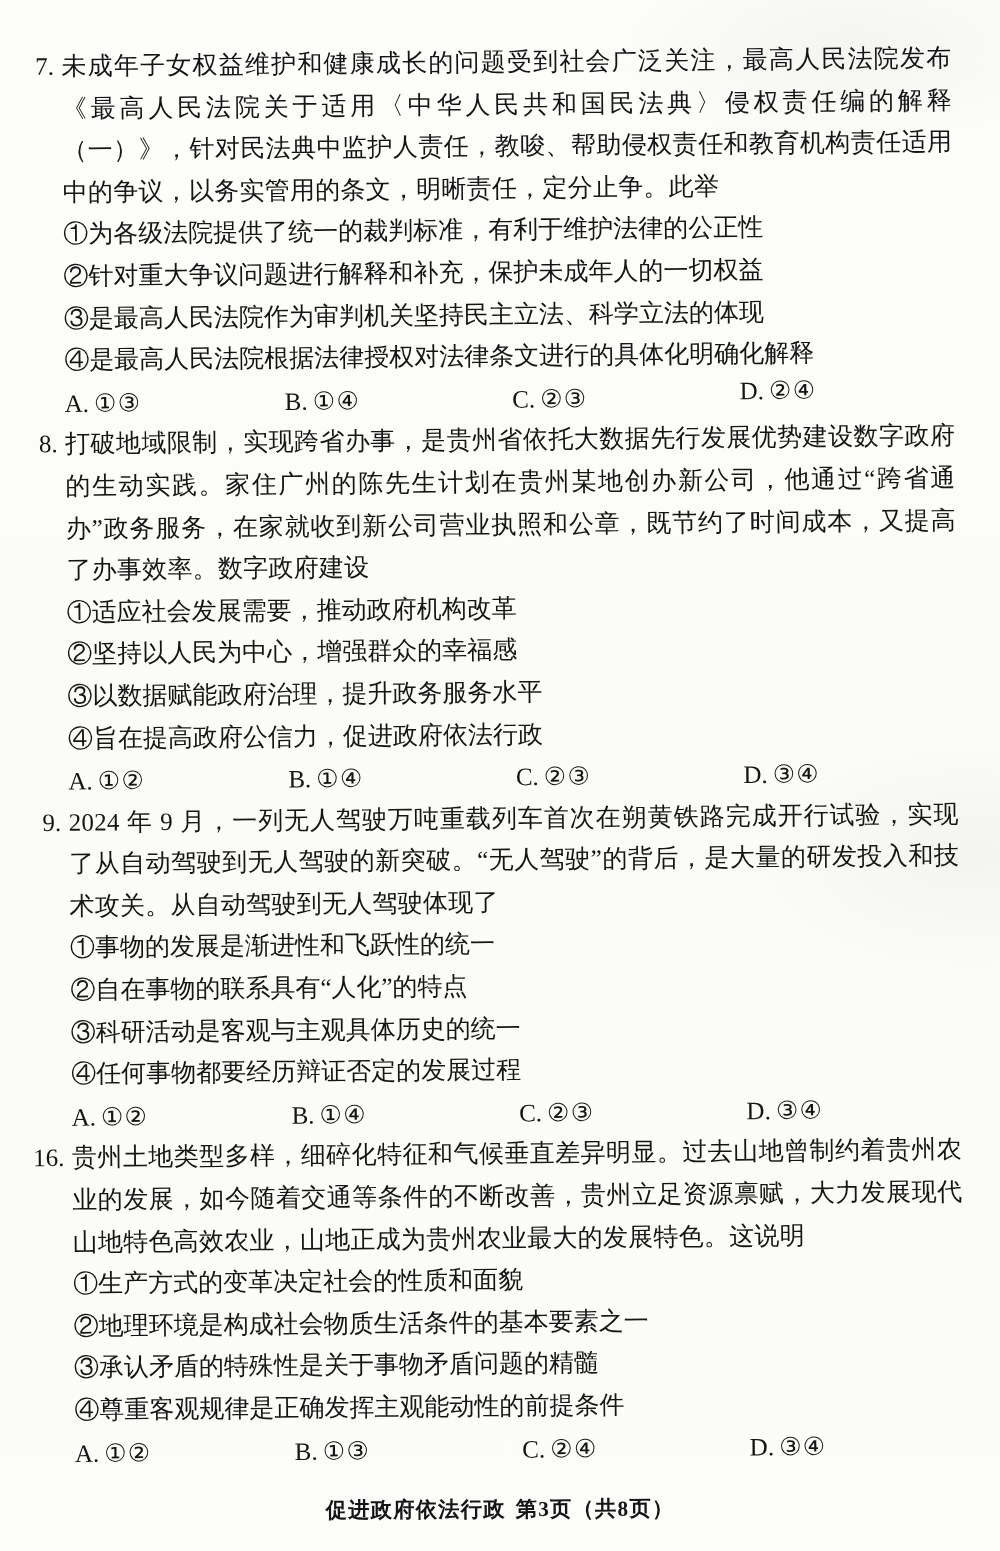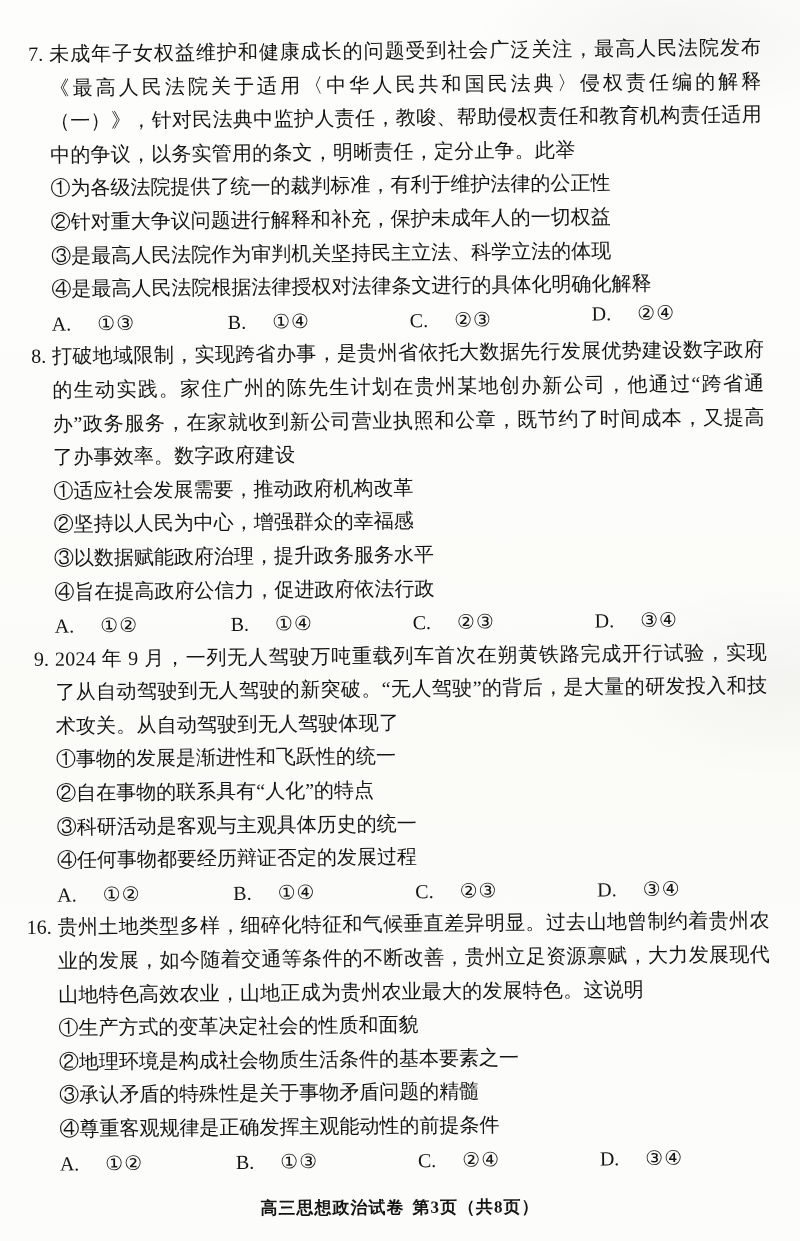--- a/index.html
+++ b/index.html
@@ -69,21 +69,21 @@
     font-size: 20px;
     line-height: 31.6px;
   }
   .choice {
     white-space: nowrap;
   }
   .c-label {
     font-family: "Liberation Serif", "DejaVu Serif", serif;
   }
   .c-value {
-    margin-left: 26px;
+    margin-left: 4px;
     letter-spacing: 1px;
   }
   
   .question:first-child .choice:last-child {
     transform: translateY(-5px);
   }
   .footer {
     position: absolute;
     left: 0;
     right: 0;
@@ -200,15 +200,15 @@
           <div class="choice">
             <span class="c-label">D.</span><span class="c-value">③④</span>
           </div>
         </div>
       </div>
     </div>
 
   </div>
 
   <div class="footer">
-    <span>高三思想政治试卷</span><span class="pageinfo">第3页（共8页）</span>
+    <span>促进政府依法行政</span><span class="pageinfo">第3页（共8页）</span>
   </div>
 </div>
 
 </body></html>

